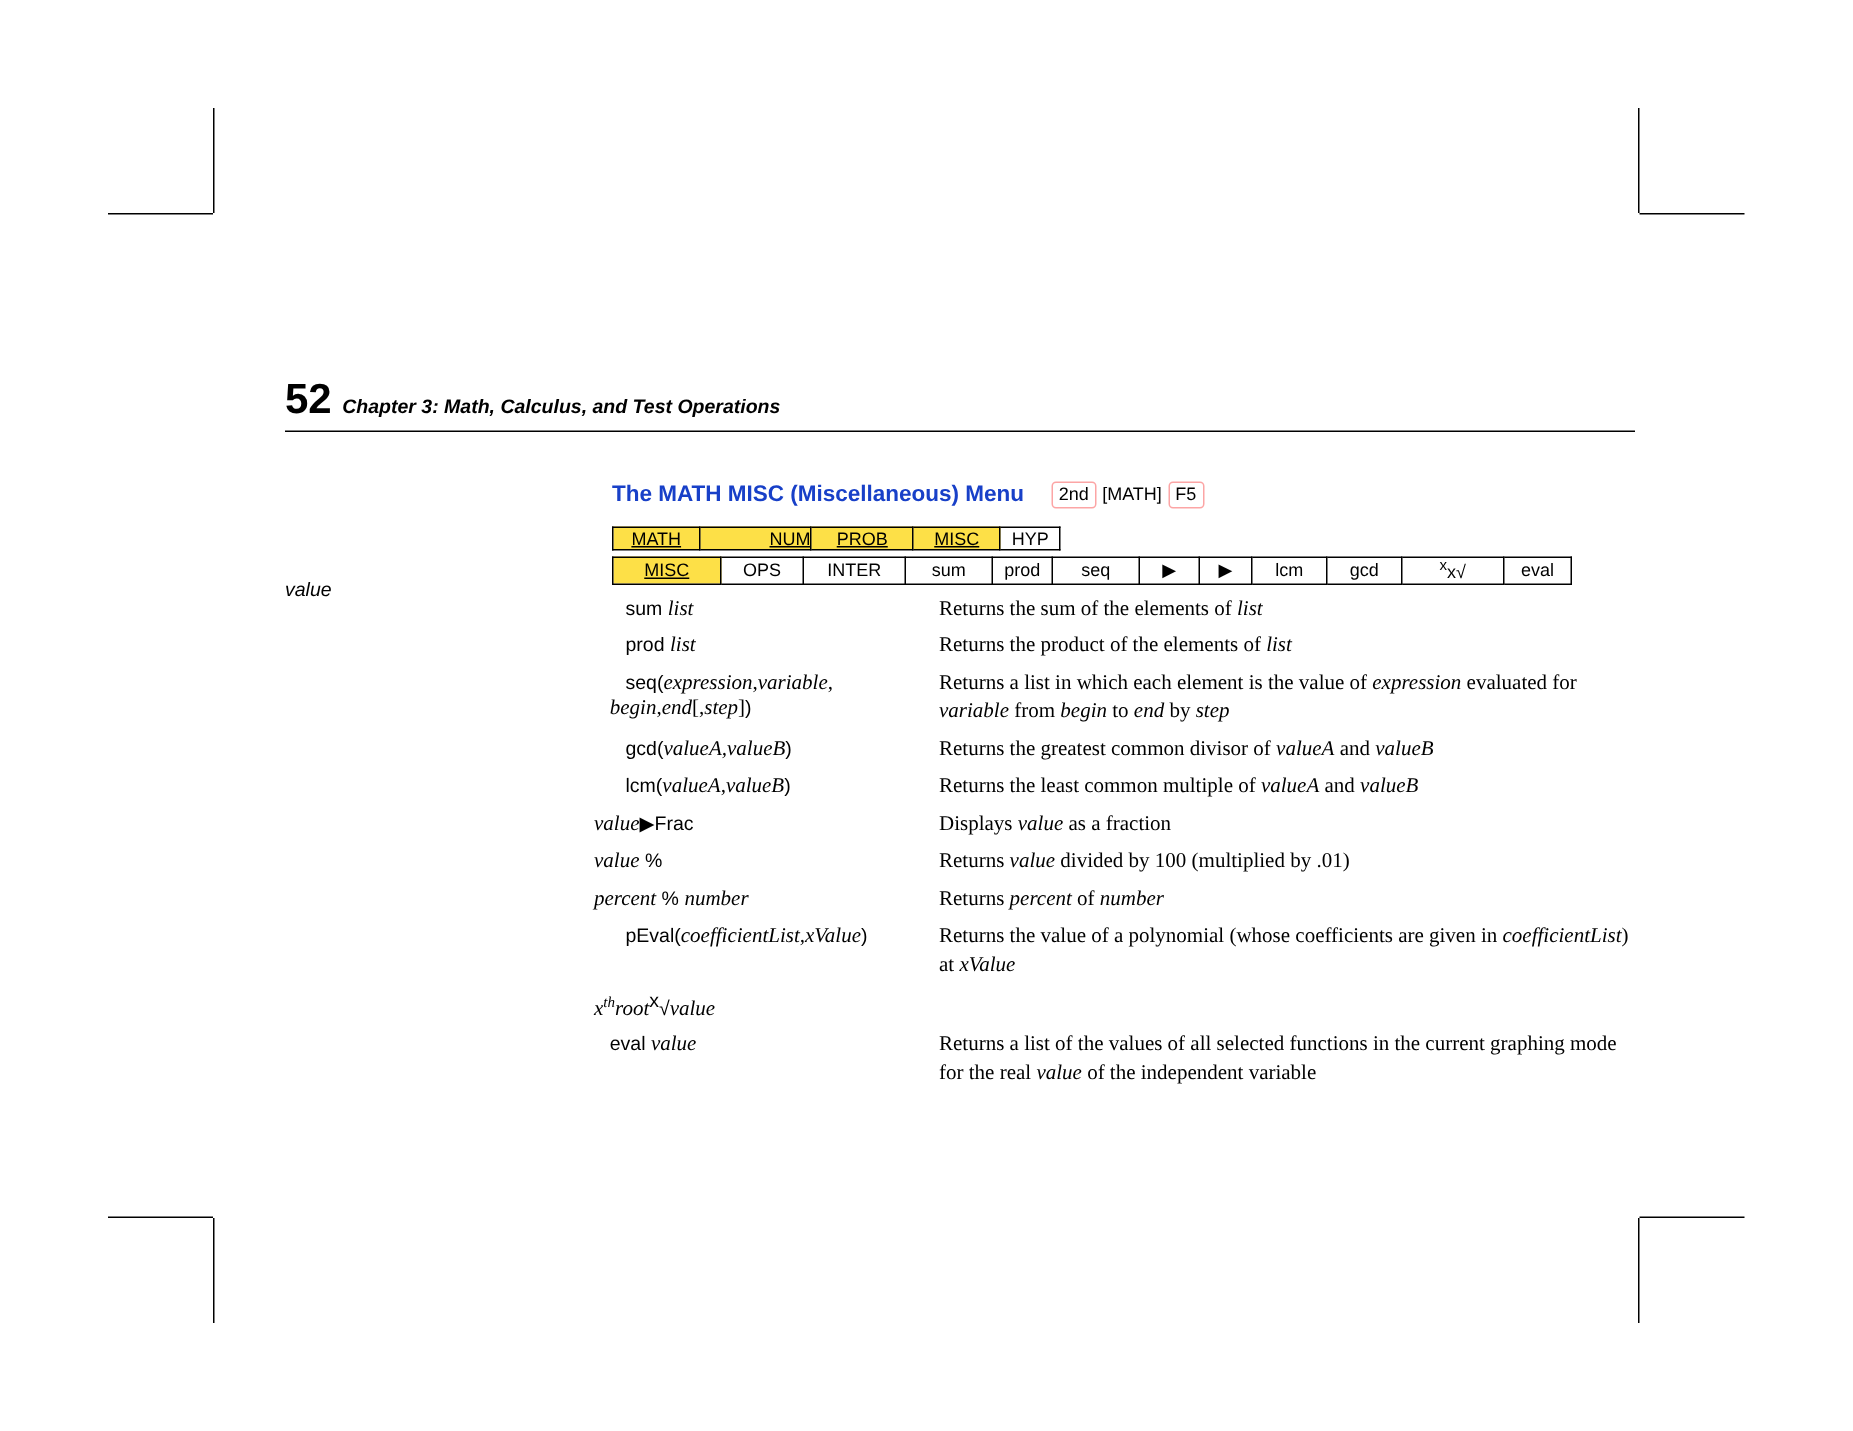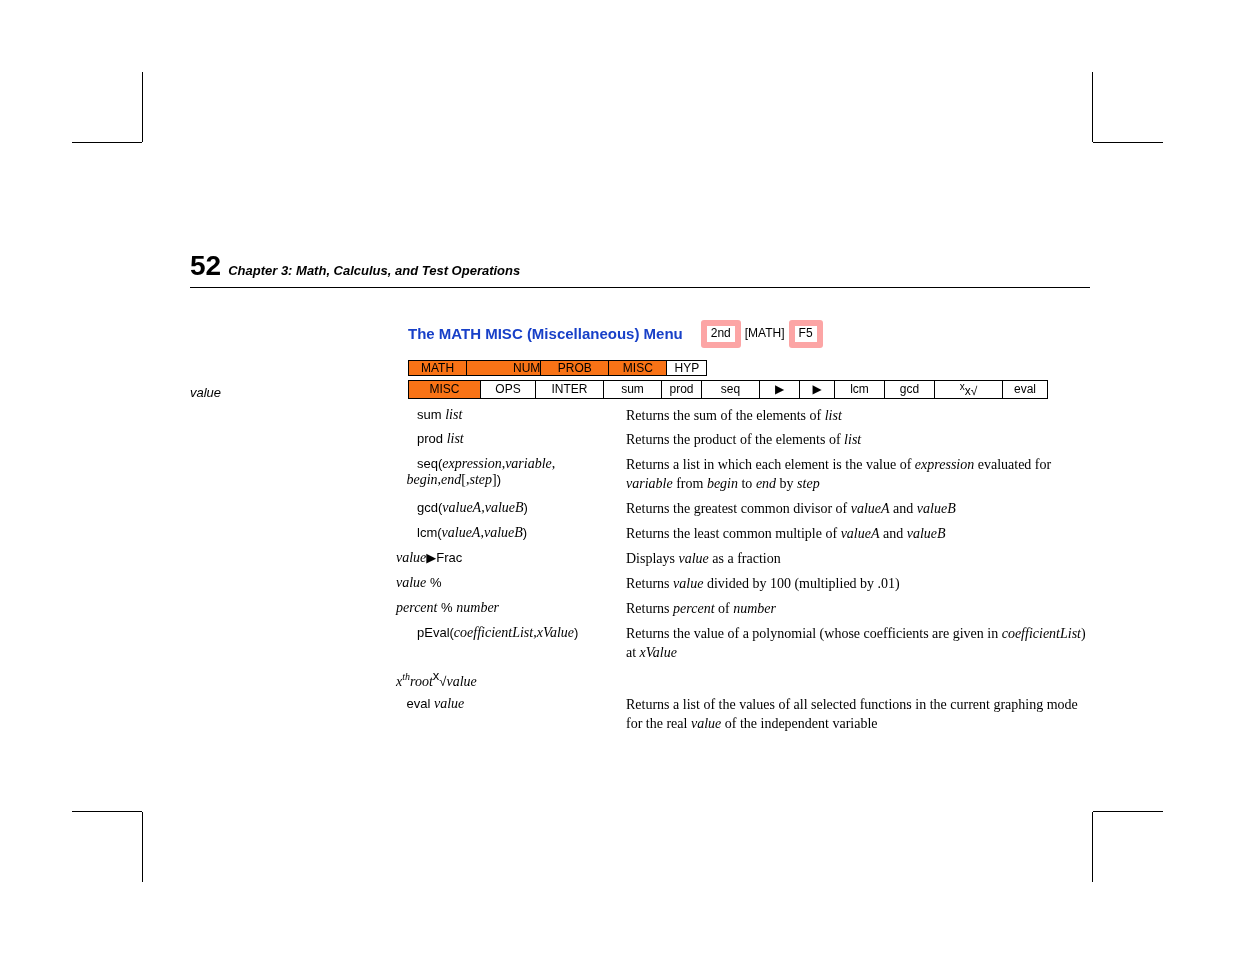--- a/index.html
+++ b/index.html
@@ -27,26 +27,26 @@
     .crop-br-h { bottom: 142px; right: 72px; width: 70px; height: 1px; }
     .crop-br-v { bottom: 72px; right: 142px; width: 1px; height: 70px; }
     
     .page { position: absolute; top: 250px; left: 190px; right: 145px; }
     .header-line { display: flex; align-items: baseline; border-bottom: 1px solid #000; padding-bottom: 5px; margin-bottom: 32px; }
     .page-num { font-size: 28px; font-weight: bold; font-family: Arial, sans-serif; margin-right: 7px; }
     .chapter { font-size: 13px; font-weight: bold; font-style: italic; font-family: Arial, sans-serif; }
     
     .section-title-row { margin-left: 218px; margin-bottom: 12px; display: flex; align-items: center; gap: 18px; }
     .section-title { color: #1840c8; font-weight: bold; font-size: 15px; font-family: Arial, sans-serif; }
-    .keycap { display: inline-block; border: 6px solid #fca5a5; border-radius: 3px; padding: 0 4px; font-size: 12px; font-family: Arial, sans-serif; line-height: 1.3; }
+    .keycap { display: inline-block; border: 1px solid #fca5a5; border-radius: 3px; padding: 0 4px; font-size: 12px; font-family: Arial, sans-serif; line-height: 1.3; }
     .keylabel { font-size: 12px; font-family: Arial, sans-serif; }
     
     .menu-table { margin-left: 218px; border-collapse: collapse; margin-bottom: 4px; }
     .menu-table td { border: 1px solid #000; padding: 0; font-size: 12px; font-family: Arial, sans-serif; text-align: center; }
-    .menu-table .yellow { background: #f97316; }
+    .menu-table .yellow { background: #fde047; text-decoration: underline; }
     .menu-table .r1c1 { width: 58px; height: 15px; }
     .menu-table .r1c2 { width: 55px; height: 15px; padding-left: 46px; }
     .menu-table .r1c3 { width: 68px; height: 15px; }
     .menu-table .r1c4 { width: 58px; height: 15px; }
     .menu-table .r1c5 { width: 40px; height: 15px; }
     .menu-table .r2c1 { width: 72px; height: 18px; }
     .menu-table .r2c2 { width: 55px; }
     .menu-table .r2c3 { width: 68px; }
     .menu-table .r2c4 { width: 58px; }
     .menu-table .r2c5 { width: 40px; }

